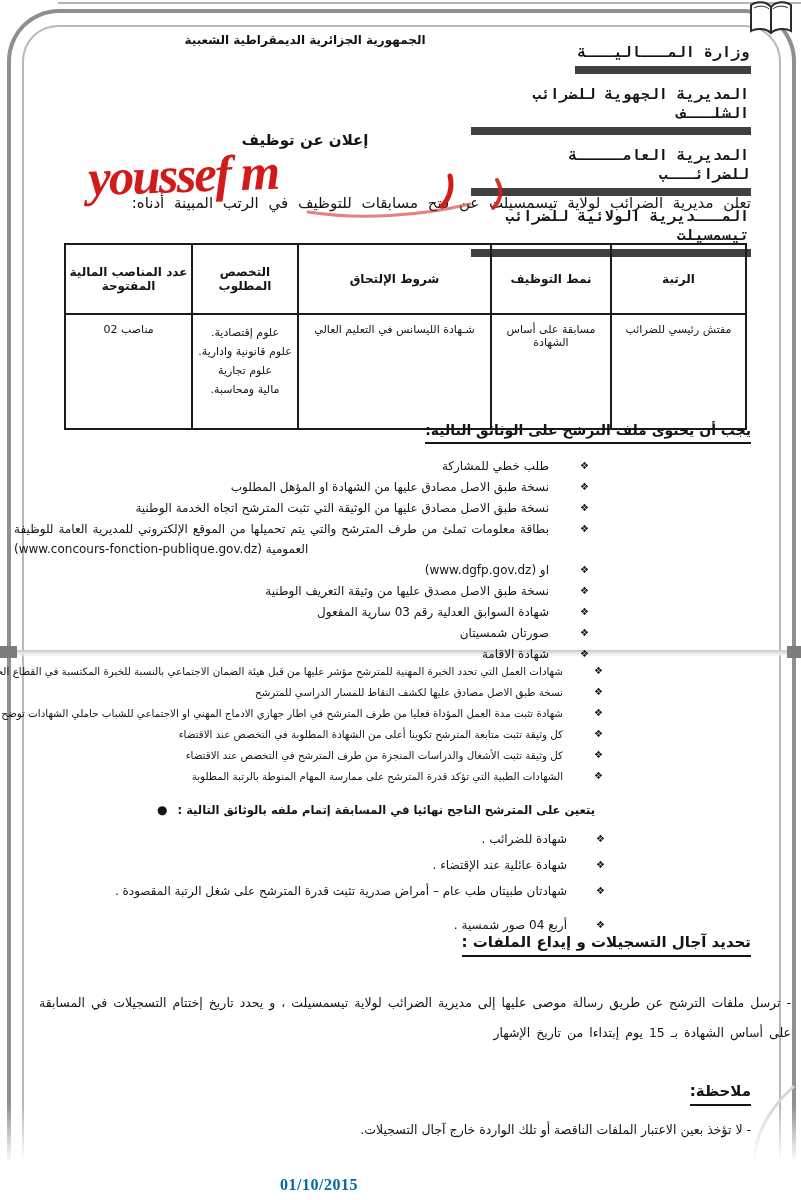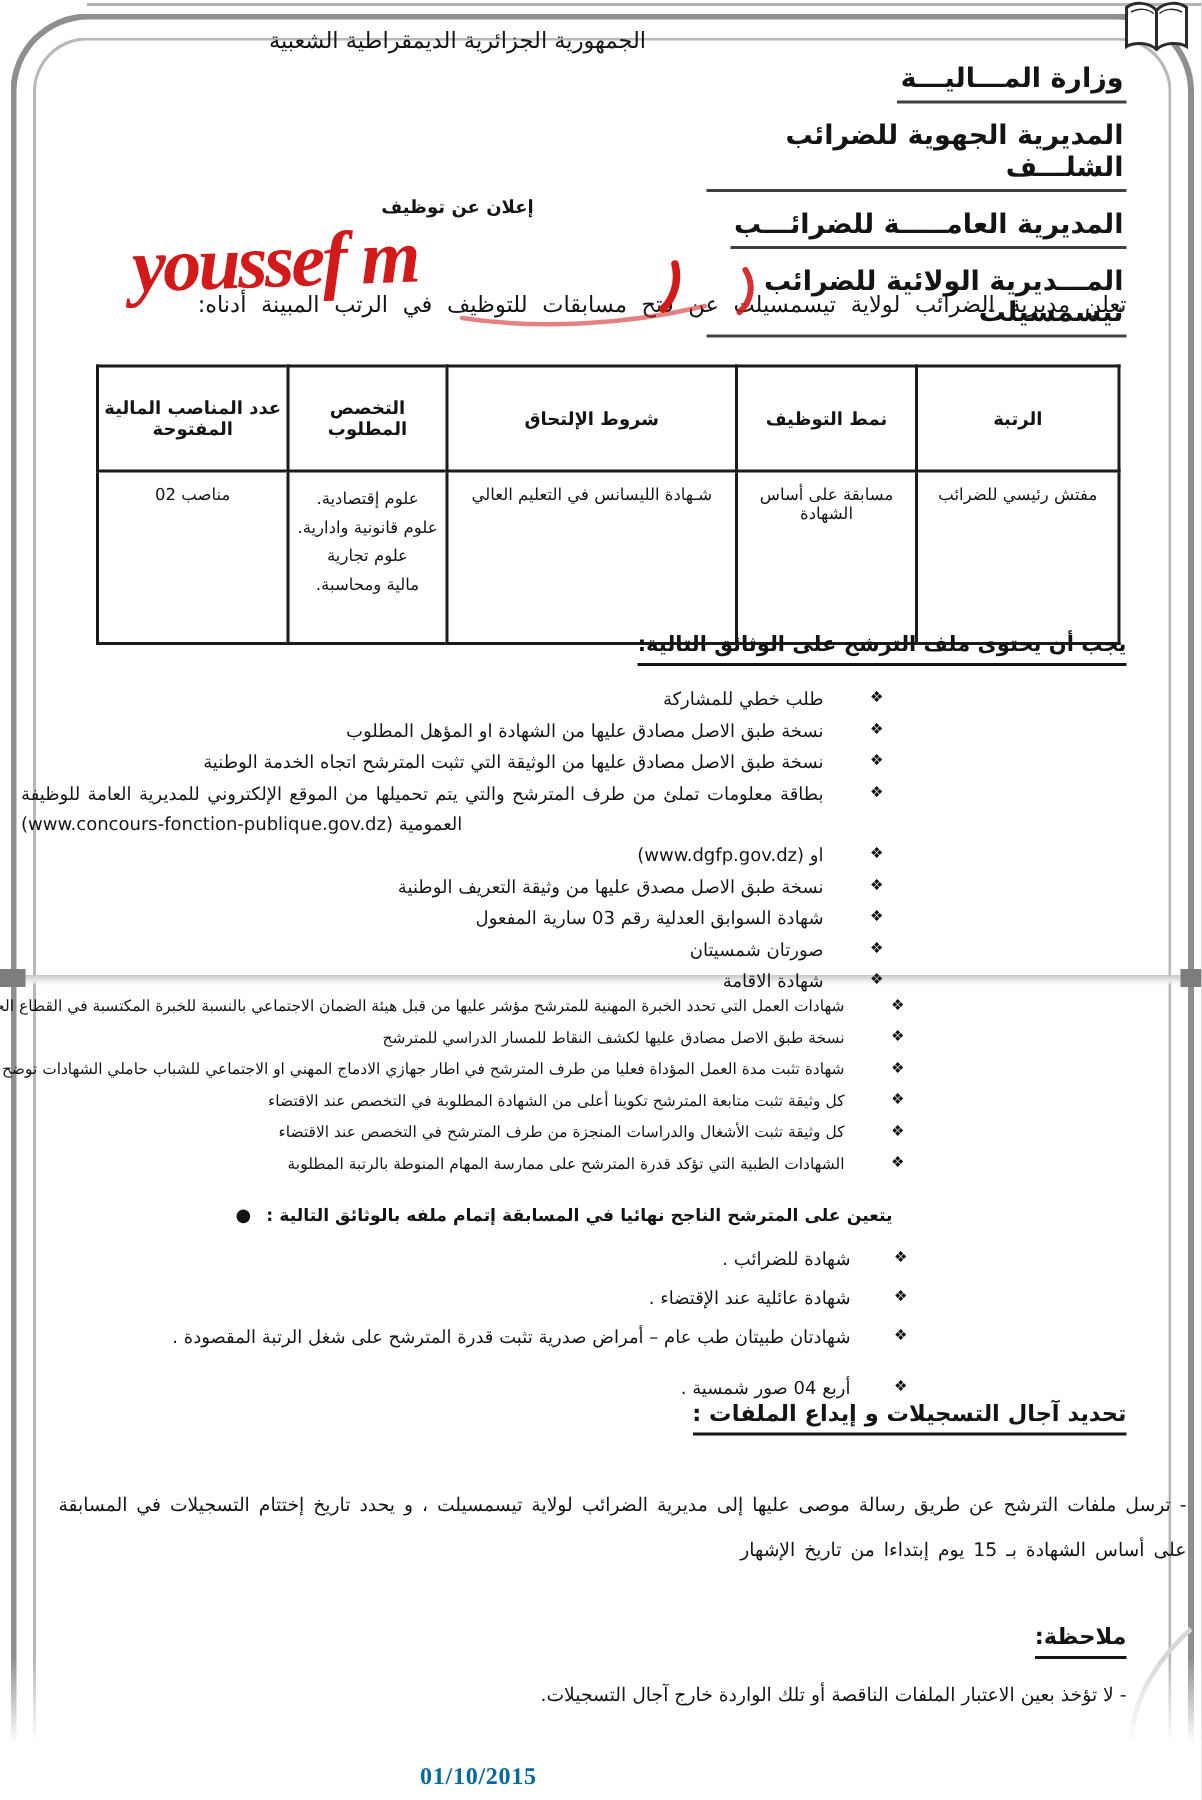--- a/index.html
+++ b/index.html
@@ -19,28 +19,28 @@
     background:linear-gradient(to bottom,rgba(255,255,255,0),#ffffff 60%);}
   .corner-curve{right:0;bottom:0;z-index:1;}
   
   .seam{top:650px;left:0;right:0;height:7px;z-index:1;
     background:linear-gradient(to bottom,#c6c6c6,#ececec 55%,rgba(255,255,255,0));}
   .seam-cap-l{top:646px;left:0;width:17px;height:12px;background:#7d7d7d;z-index:1;}
   .seam-cap-r{top:646px;right:0;width:14px;height:12px;background:#7d7d7d;z-index:1;}
   .book-icon{top:0;right:7px;z-index:2;}
   
   .content{z-index:2;}
-  .republic-title{top:18px;left:100px;width:410px;text-align:center;
-    font-size:15px;font-weight:normal;}
+  .republic-title{top:33px;left:100px;width:410px;text-align:center;
+    font-size:12px;font-weight:bold;}
   .ministry-block{top:42px;right:50px;width:280px;text-align:right;direction:rtl;}
   .ministry-line{margin-bottom:11px;text-align:right;}
-  .ministry-line span{display:inline-block;font-size:18px;font-weight:bold;
-    padding:0 2px 4px 2px;border-bottom:2px solid #404040;letter-spacing:.3px;}
+  .ministry-line span{display:inline-block;font-size:15px;font-weight:bold;
+    padding:0 2px 4px 2px;border-bottom:8px solid #404040;letter-spacing:.3px;font-family:Liberation Mono, monospace;}
   .announcement-title{top:131px;left:100px;width:410px;text-align:center;
-    font-size:12px;font-weight:bold;letter-spacing:.5px;}
+    font-size:15px;font-weight:bold;letter-spacing:.5px;}
   .watermark{top:146px;left:88px;font-family:"Liberation Serif",serif;
     font-style:italic;font-weight:bold;font-size:51px;color:#d21a1a;
     transform:rotate(-2deg);z-index:3;letter-spacing:-2px;white-space:nowrap;}
   .red-swash{top:168px;left:300px;z-index:3;}
   .intro-line{top:194px;right:50px;left:16px;direction:rtl;text-align:right;
     font-size:15px;font-weight:normal;word-spacing:5px;}
   
   .vacancy-table{top:243px;left:64px;width:681px;border-collapse:collapse;
     direction:rtl;table-layout:fixed;}
   .vacancy-table th,.vacancy-table td{border:2px solid #1b1b1b;}

